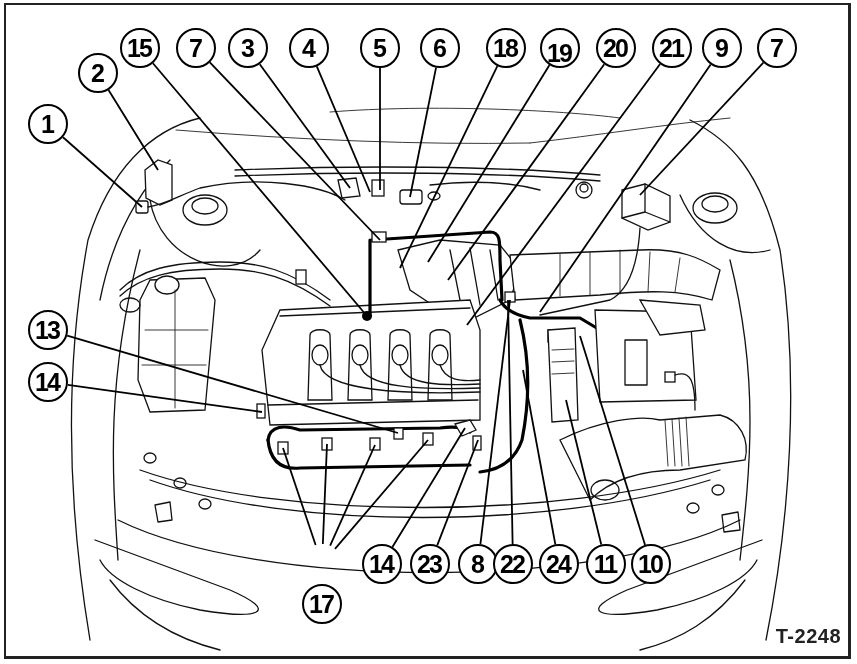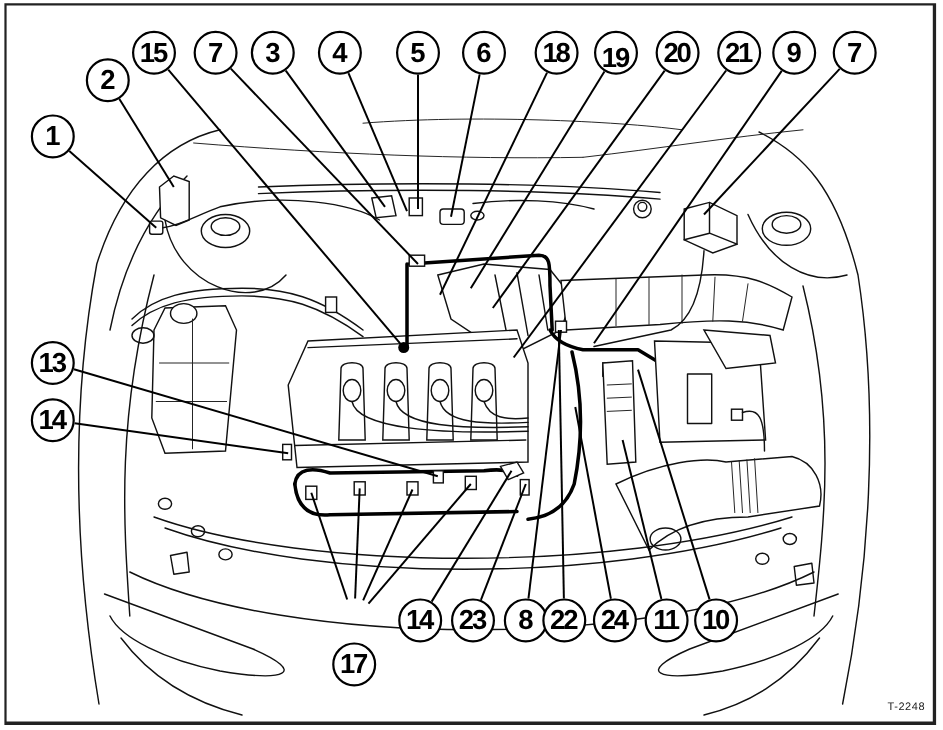--- a/index.html
+++ b/index.html
@@ -13,21 +13,21 @@
   .art .thick { fill: none; stroke: #000; stroke-width: 3.2; stroke-linecap: round; stroke-linejoin: round; }
   .art .fillw { fill: #fff; stroke: #111; stroke-width: 1.3; }
   .art .leader { stroke: #000; stroke-width: 1.8; fill: none; }
   .callout { position: absolute; width: 40px; height: 40px; margin-left: -20px; margin-top: -20px;
              border: 2.5px solid #000; border-radius: 50%; background: #fff; box-sizing: border-box;
              display: flex; align-items: center; justify-content: center;
              font-family: "Liberation Sans", sans-serif; font-weight: bold; font-size: 25px; color: #000;
              letter-spacing: -2px; line-height: 1; }
   .callout span { display: block; margin-left: -2px; }
   .figure-id { position: absolute; right: 16px; bottom: 16px; font-family: "Liberation Sans", sans-serif;
-               font-size: 10px; color: #222; letter-spacing: 0.5px; }
+               font-size: 20px; color: #222; letter-spacing: 0.5px; font-weight: bold; }
 </style>
 </head>
 <body>
 
 <div class="frame"></div>
 
 <svg class="art" width="857" height="664" viewBox="0 0 857 664">
 
   <g>
     <path class="ln" d="M90 640 C 70 520, 62 380, 88 240 C 110 170, 150 130, 200 118"></path>

